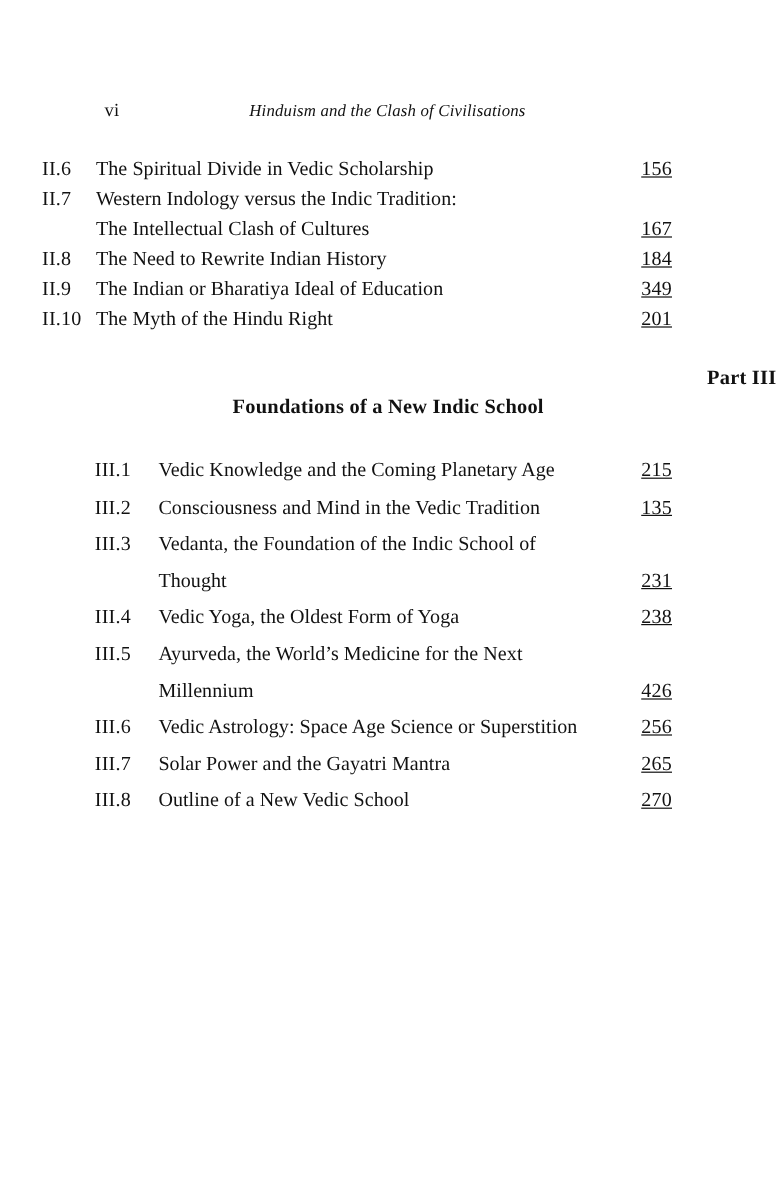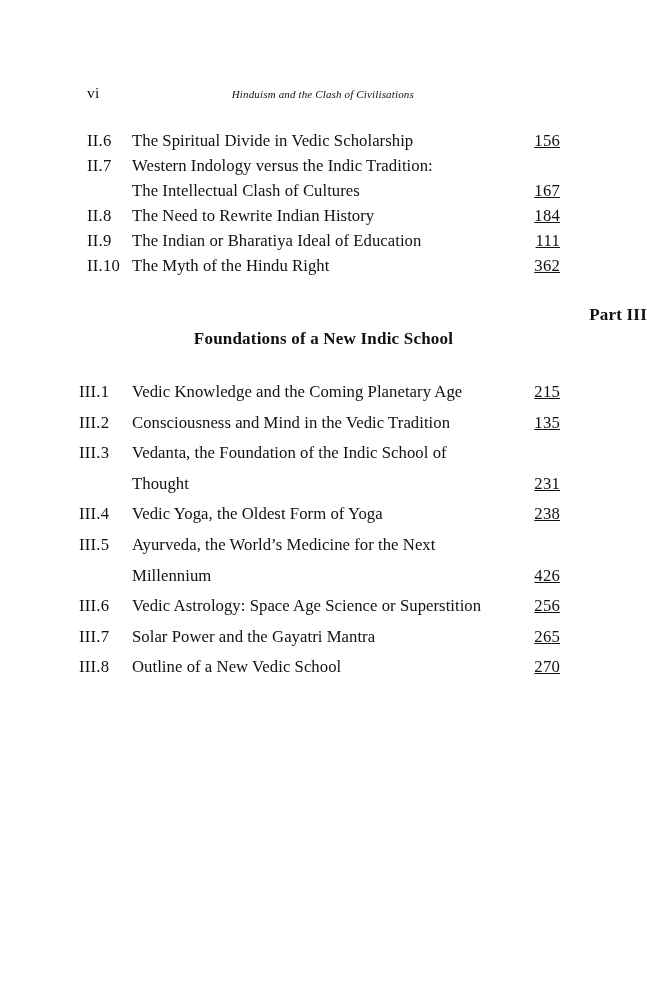--- a/index.html
+++ b/index.html
@@ -35,21 +35,21 @@
     font-size: 15.5px;
     font-style: normal;
     letter-spacing: 0.3px;
     white-space: nowrap;
   }
 
   .running-title {
     flex: 1 1 auto;
     text-align: center;
     font-style: italic;
-    font-size: 11px;
+    font-size: 14px;
     letter-spacing: 0.15px;
     padding-right: 14px;
     white-space: nowrap;
   }
 
   
   .toc {
     position: absolute;
     left: 0;
     top: 128px;
@@ -66,21 +66,21 @@
     font-size: 16.7px;
   }
 
   
   .group-ii .toc-entry {
     min-height: 25px;
     line-height: 25px;
   }
   .group-ii .num {
     width: 45px;
-    padding-left: 87px;
+    padding-left: 35px;
     box-sizing: content-box;
   }
   .group-ii .title {
     width: 366px;
   }
 
   
   .group-iii .toc-entry {
     min-height: 30.6px;
     line-height: 30.6px;
@@ -170,26 +170,26 @@
           <span class="pageno">167</span>
         </div>
         <div class="toc-entry">
           <span class="num">II.8</span>
           <span class="title">The Need to Rewrite Indian History</span>
           <span class="pageno">184</span>
         </div>
         <div class="toc-entry">
           <span class="num">II.9</span>
           <span class="title">The Indian or Bharatiya Ideal of Education</span>
-          <span class="pageno">111</span>
+          <span class="pageno">349</span>
         </div>
         <div class="toc-entry">
           <span class="num">II.10</span>
           <span class="title">The Myth of the Hindu Right</span>
-          <span class="pageno">362</span>
+          <span class="pageno">201</span>
         </div>
       </div>
       <div class="toc-group group-iii">
         <div class="part-heading">
           <span class="part-label">Part III</span>
           <span class="part-title">Foundations of a New Indic School</span>
         </div>
         <div class="toc-entry">
           <span class="num">III.1</span>
           <span class="title">Vedic Knowledge and the Coming Planetary Age</span>

